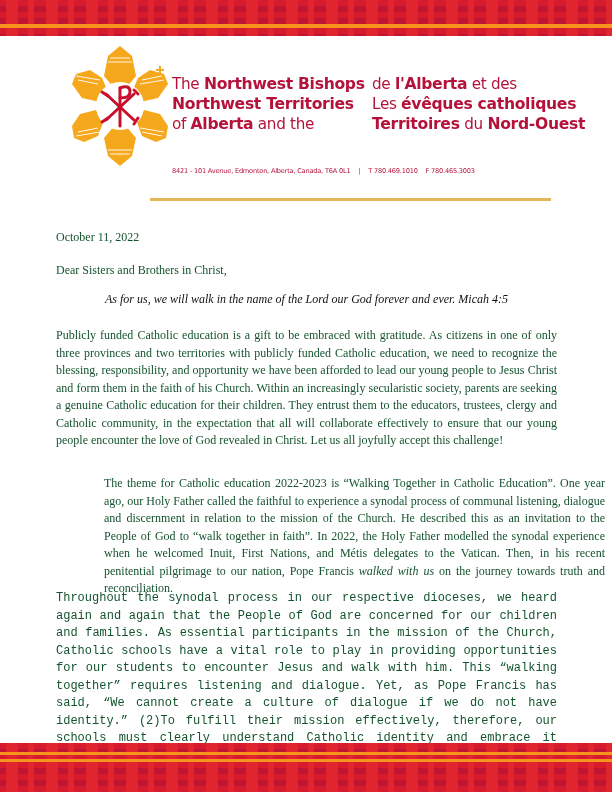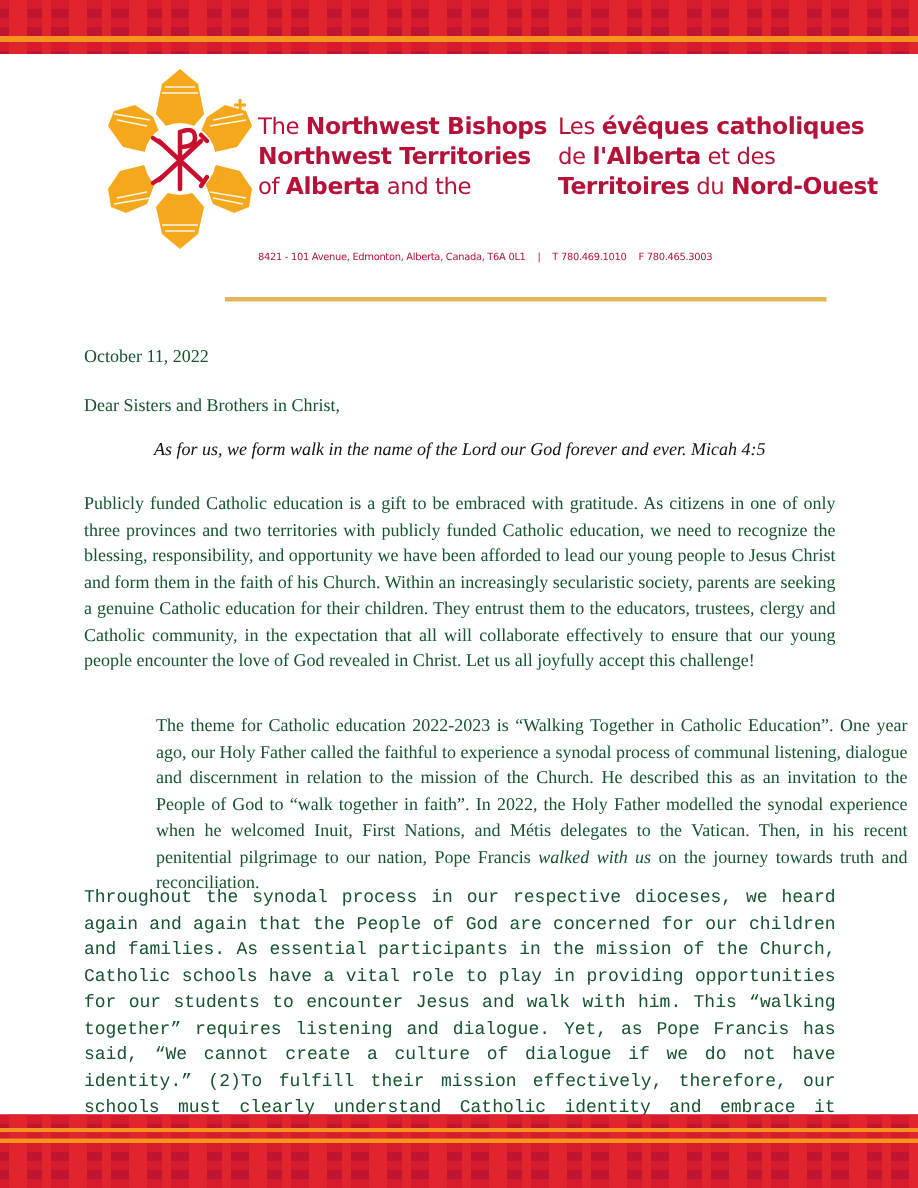--- a/index.html
+++ b/index.html
@@ -117,37 +117,37 @@
   </svg>
 </div>
 
 <div class="org-name org-en">
   <div><span class="lt">The </span><b>Northwest Bishops</b></div>
   <div><b>Northwest Territories</b></div>
   <div><span class="lt">of </span><b>Alberta</b><span class="lt"> and the</span></div>
 </div>
 
 <div class="org-name org-fr">
+  <div><span class="lt">de </span><b>l'Alberta</b><span class="lt"> et des</span></div>
   <div><span class="lt">Les </span><b>évêques catholiques</b></div>
-  <div><span class="lt">de </span><b>l'Alberta</b><span class="lt"> et des</span></div>
   <div><b>Territoires</b><span class="lt"> du </span><b>Nord-Ouest</b></div>
 </div>
 
 <div class="address">
   <span>8421 - 101 Avenue, Edmonton, Alberta, Canada, T6A 0L1</span>
   <span style="margin:0 6px;">|</span>
   <span>T 780.469.1010</span>
   <span style="margin-left:6px;">F 780.465.3003</span>
 </div>
 
 <div class="divider"></div>
 
 <div class="letter date">October 11, 2022</div>
 <div class="letter salutation">Dear Sisters and Brothers in Christ,</div>
-<div class="scripture">As for us, we form walk in the name of the Lord our God forever and ever.  Micah 4:5</div>
+<div class="scripture">As for us, we will walk in the name of the Lord our God forever and ever.  Micah 4:5</div>
 
 <div class="letter para p1">Publicly funded Catholic education is a gift to be embraced with gratitude.  As citizens in one of only three provinces and two territories with publicly funded Catholic education, we need to recognize the blessing, responsibility, and opportunity we have been afforded to lead our young people to Jesus Christ and form them in the faith of his Church.  Within an increasingly secularistic society, parents are seeking a genuine Catholic education for their children. They entrust them to the educators, trustees, clergy and Catholic community, in the expectation that all will collaborate effectively to ensure that our young people encounter the love of God revealed in Christ.  Let us all joyfully accept this challenge!</div>
 
 <div class="letter para p2"><span>The theme for Catholic education 2022-2023 is “Walking Together in Catholic Education”.  One year ago, our Holy Father called the faithful to experience a synodal process of communal listening, dialogue and discernment in relation to the mission of the Church.  He described this as an invitation to the People of God to “walk together in faith”. In 2022, the Holy Father modelled the synodal experience when he welcomed Inuit, First Nations, and Métis delegates to the Vatican. Then, in his recent penitential pilgrimage to our nation, Pope Francis </span><em>walked with us</em><span> on the journey towards truth and reconciliation.</span></div>
 
 <div class="letter para p3">Throughout the synodal process in our respective dioceses, we heard again and again that the People of God are concerned for our children and families. As essential participants in the mission of the Church, Catholic schools have a vital role to play in providing opportunities for our students to encounter Jesus and walk with him. This “walking together” requires listening and dialogue. Yet, as Pope Francis has said, “We cannot create a culture of dialogue if we do not have identity.” (2)To fulfill their mission effectively, therefore, our schools must clearly understand Catholic identity and embrace it fully.</div>
 
 <div class="border-band border-bottom">
   <div class="pattern" style="top:0;height:9px;"></div>
   <div class="stripe" style="top:9px;height:3px;"></div>

